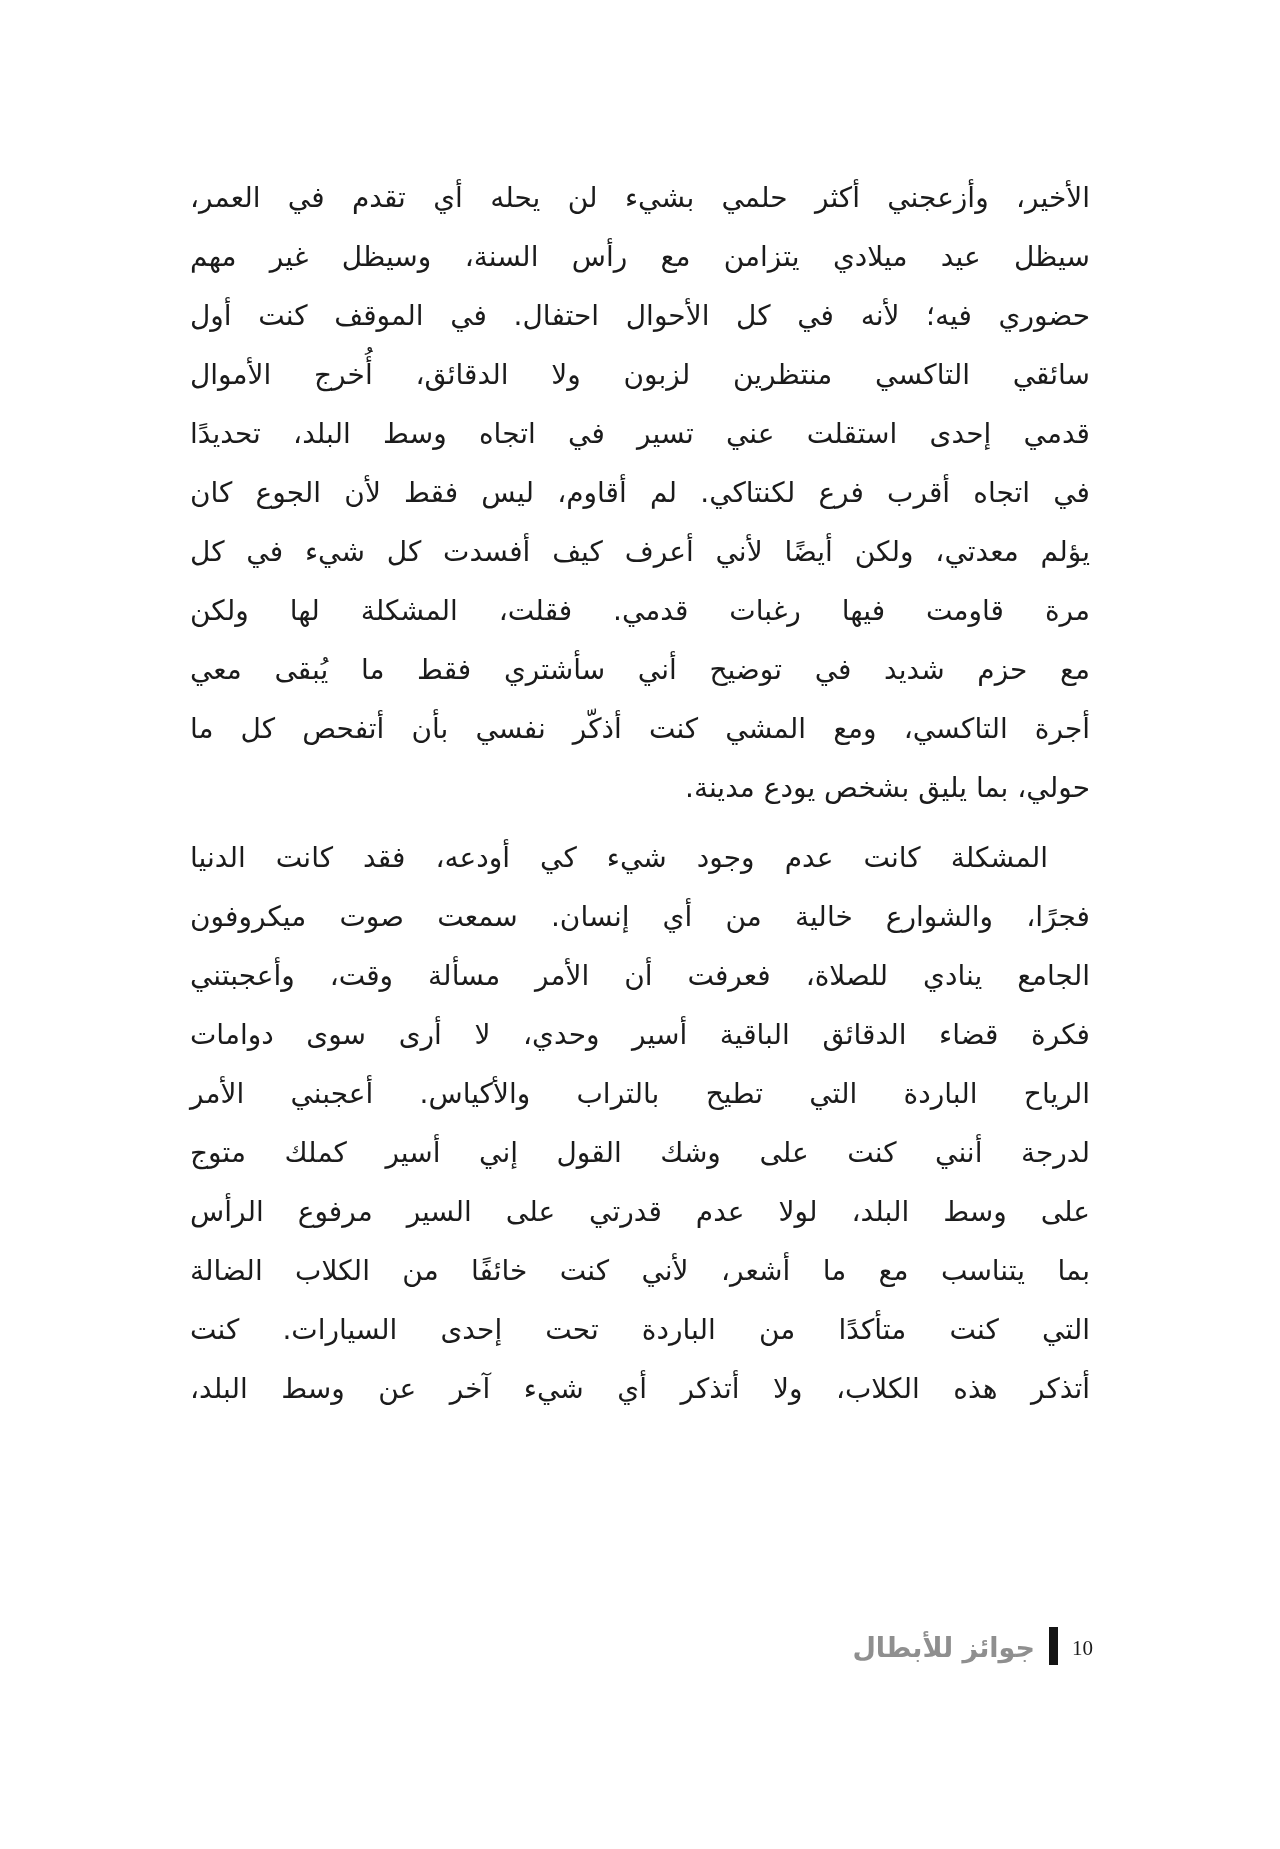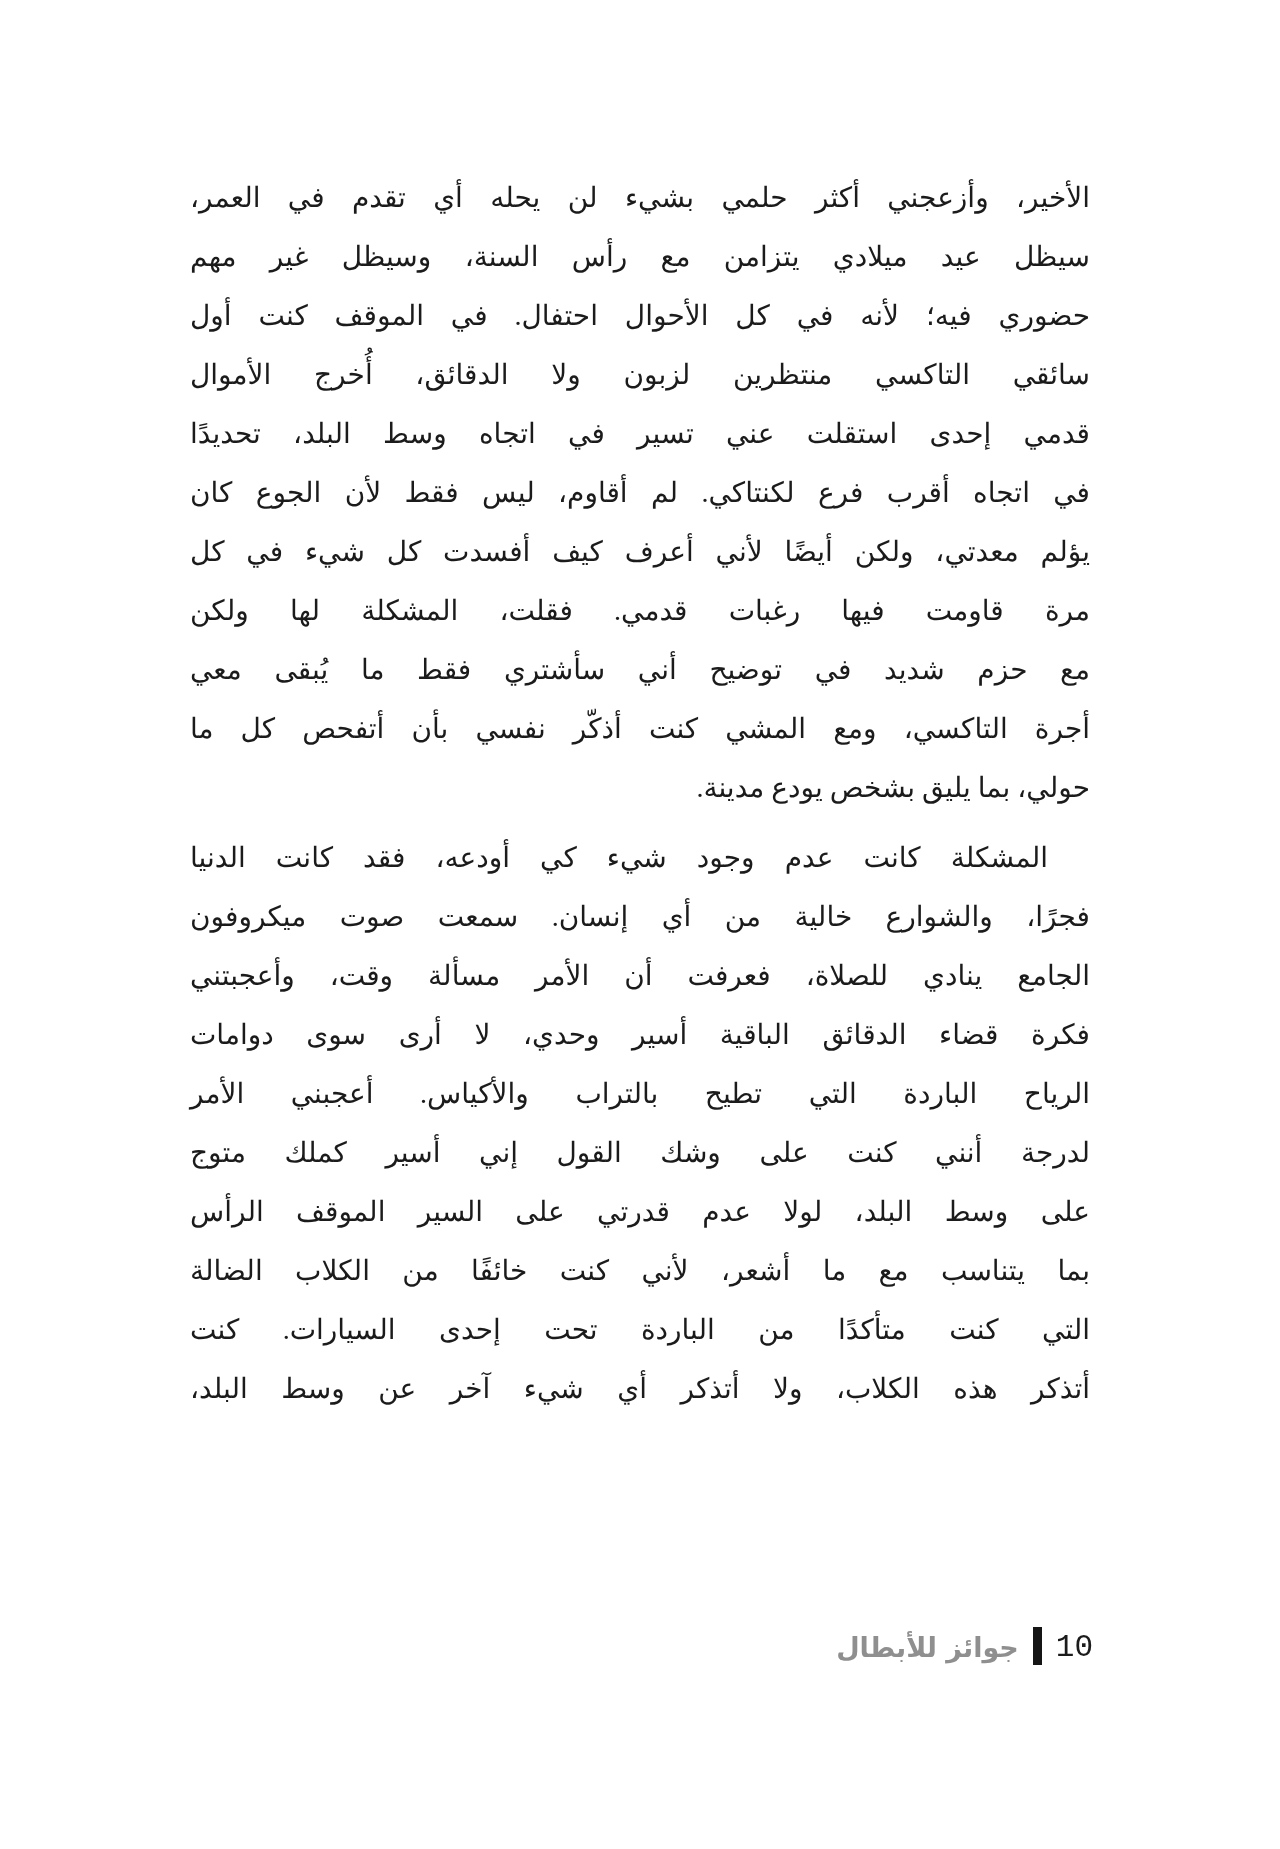--- a/index.html
+++ b/index.html
@@ -20,21 +20,20 @@
     top: 168px;
     right: 190px;
     width: 900px;
     direction: rtl;
     color: #1b1b1b;
     font-size: 28px;
     line-height: 59px;
   }
   .para {
     text-align: justify;
-    font-family: Liberation Serif, serif;
   }
   .para + .para {
     margin-top: 11px;
   }
   .line {
     text-align: justify;
     text-align-last: justify;
     white-space: normal;
   }
   .line.endline {
@@ -60,22 +59,22 @@
     direction: rtl;
     line-height: 42px;
   }
   .footer-bar {
     width: 9px;
     height: 38px;
     background: #151515;
   }
   .footer-page {
     color: #1b1b1b;
-    font-size: 31px;
-    font-family: Liberation Mono, monospace;
+    font-size: 21px;
+    font-family: Liberation Serif, serif;
     line-height: 42px;
   }
 </style>
 </head>
 <body>
 
 <div class="page">
 
   <div class="text-block">
       <div class="para">
@@ -91,21 +90,21 @@
         <div class="line">أجرة التاكسي، ومع المشي كنت أذكّر نفسي بأن أتفحص كل ما</div>
         <div class="line endline">حولي، بما يليق بشخص يودع مدينة.</div>
       </div>
       <div class="para">
         <div class="line indent">المشكلة كانت عدم وجود شيء كي أودعه، فقد كانت الدنيا</div>
         <div class="line">فجرًا، والشوارع خالية من أي إنسان. سمعت صوت ميكروفون</div>
         <div class="line">الجامع ينادي للصلاة، فعرفت أن الأمر مسألة وقت، وأعجبتني</div>
         <div class="line">فكرة قضاء الدقائق الباقية أسير وحدي، لا أرى سوى دوامات</div>
         <div class="line">الرياح الباردة التي تطيح بالتراب والأكياس. أعجبني الأمر</div>
         <div class="line">لدرجة أنني كنت على وشك القول إني أسير كملك متوج</div>
-        <div class="line">على وسط البلد، لولا عدم قدرتي على السير الموقف الرأس</div>
+        <div class="line">على وسط البلد، لولا عدم قدرتي على السير مرفوع الرأس</div>
         <div class="line">بما يتناسب مع ما أشعر، لأني كنت خائفًا من الكلاب الضالة</div>
         <div class="line">التي كنت متأكدًا من الباردة تحت إحدى السيارات. كنت</div>
         <div class="line">أتذكر هذه الكلاب، ولا أتذكر أي شيء آخر عن وسط البلد،</div>
       </div>
     </div>
 
   <div class="footer">
     <span class="footer-title">جوائز للأبطال</span>
     <div class="footer-bar"></div>
     <span class="footer-page">10</span>

